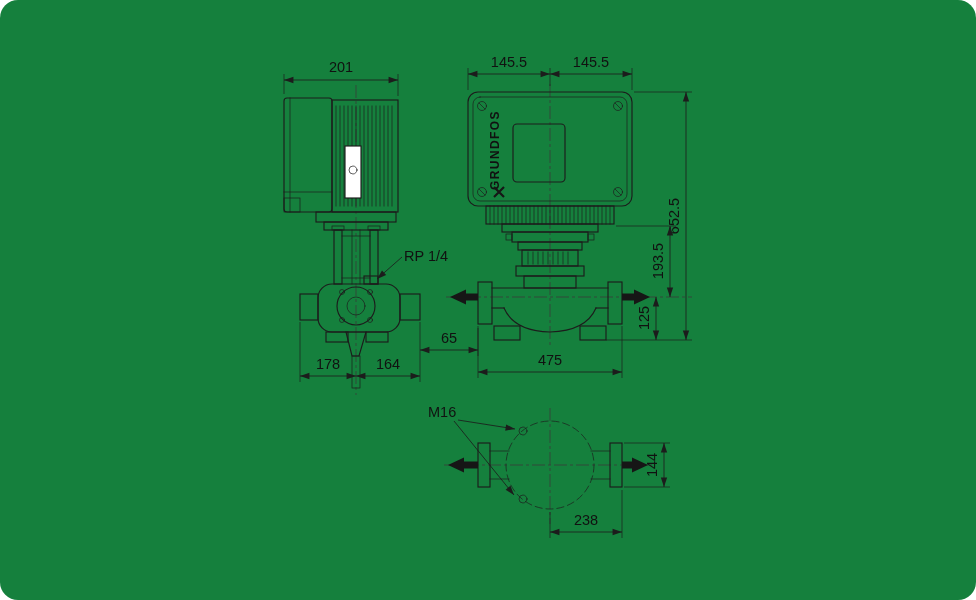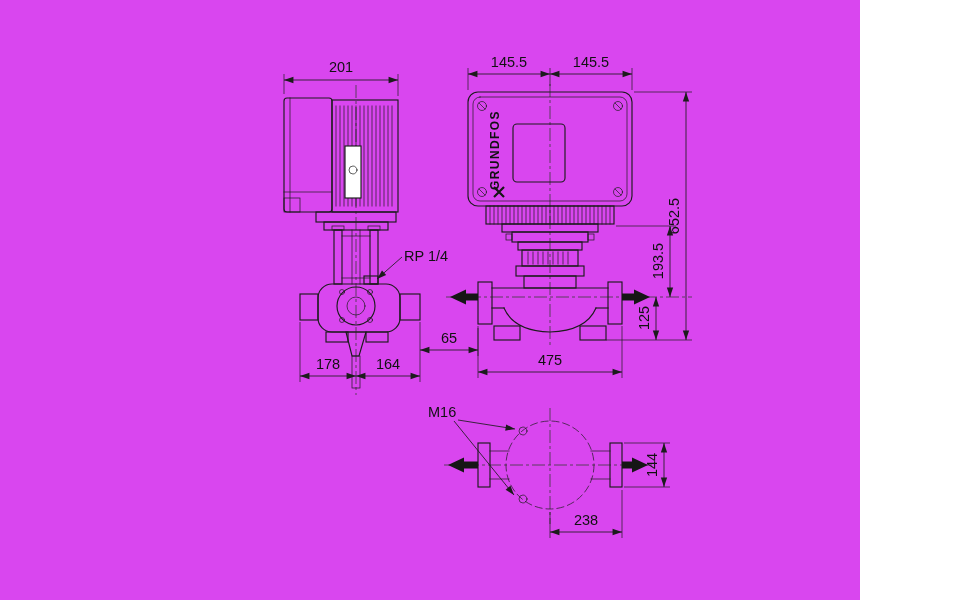--- a/index.html
+++ b/index.html
@@ -1,16 +1,16 @@
 <!DOCTYPE html>
 <html><head>
 <meta charset="utf-8">
 <style>
   html,body{margin:0;padding:0;background:#ffffff;}
-  .page{position:relative;width:860px;height:600px;background:#d946ef;overflow:hidden;}
+  .page{position:relative;width:976px;height:600px;background:#15803d;overflow:hidden;border-radius:18px;}
   svg{display:block;}
   .ln{fill:none;stroke:#1c1c1c;stroke-width:1.15;stroke-linecap:square;}
   .thin{stroke-width:0.7;}
   .fillw{fill:#ffffff;stroke:#1c1c1c;stroke-width:1.15;}
   .dim{fill:none;stroke:#1c1c1c;stroke-width:0.85;}
   .ext{fill:none;stroke:#1c1c1c;stroke-width:0.7;}
   .cl{fill:none;stroke:#3a3a3a;stroke-width:0.8;stroke-dasharray:13 3 3 3;}
   .dash{stroke-dasharray:7 4;}
   .solid{fill:#161616;stroke:none;}
   text{font-family:"Liberation Sans","DejaVu Sans",sans-serif;font-size:14.5px;fill:#111111;}

